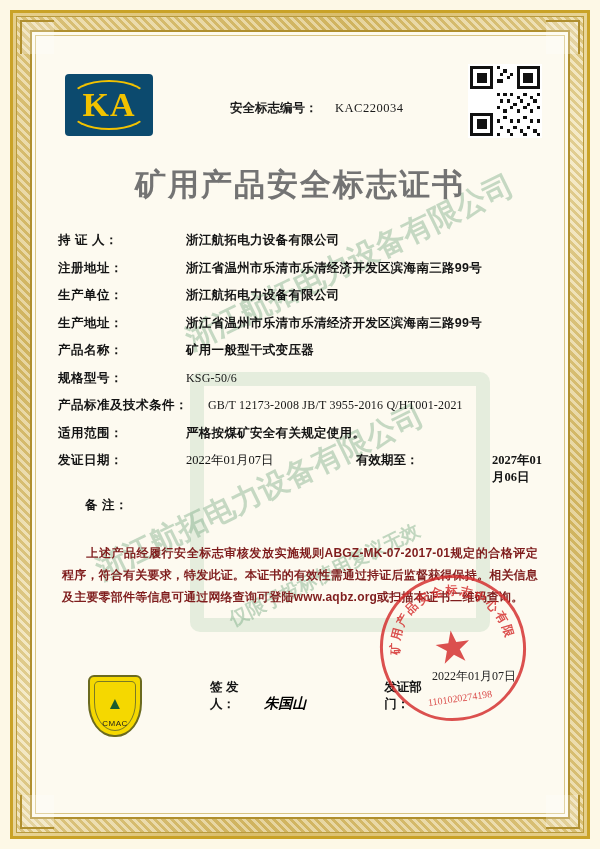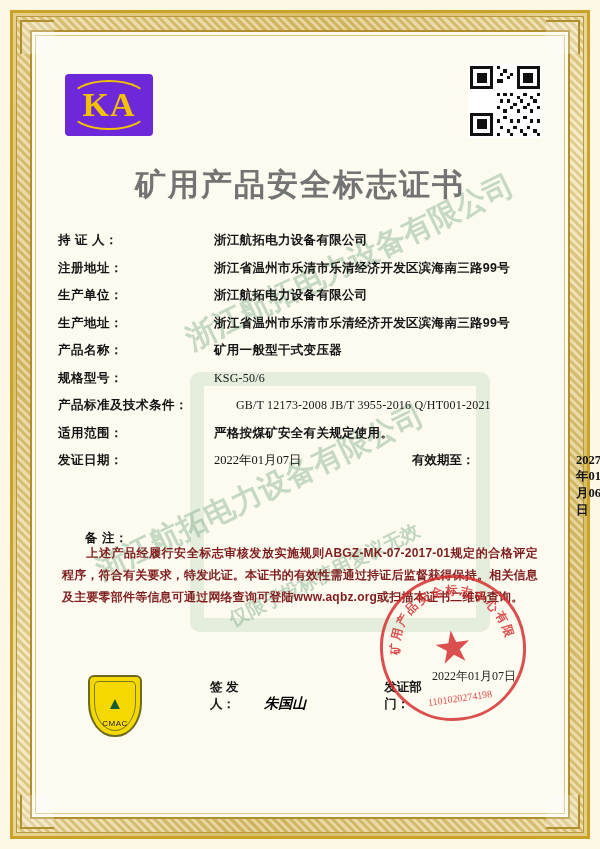--- a/index.html
+++ b/index.html
@@ -54,21 +54,21 @@
   
   .content {
     position: absolute;
     left: 40px; top: 42px; right: 40px; bottom: 42px;
     z-index: 5;
   }
   
   .ka-logo {
     position: absolute; left: 25px; top: 32px;
     width: 88px; height: 62px;
-    background: #6d28d9;
+    background: #0c4a6e;
     border-radius: 4px;
     display: flex; align-items: center; justify-content: center;
   }
   .ka-logo .ka-text {
     color: #f2c200;
     font-size: 34px;
     font-weight: bold;
     font-family: "Liberation Serif", serif;
     letter-spacing: 1px;
   }
@@ -117,21 +117,20 @@
   
   .fields {
     position: absolute; left: 18px; right: 18px; top: 190px;
   }
   .row {
     display: flex;
     align-items: baseline;
     margin-bottom: 10.5px;
     font-size: 12.5px;
     color: #141414;
-    gap: 28px;
   }
   .row .lab {
     width: 128px;
     flex: 0 0 128px;
     font-weight: bold;
     letter-spacing: 0.5px;
     white-space: nowrap;
   }
   .row .lab.wide { width: 150px; flex-basis: 150px; }
   .row .val {
@@ -385,20 +384,24 @@
           <rect x="17" y="18" width="1" height="1"></rect>
             <rect x="19" y="19" width="1" height="1"></rect>
           <rect x="8" y="20" width="1" height="1"></rect>
             <rect x="12" y="20" width="1" height="1"></rect>
           <rect x="16" y="20" width="1" height="1"></rect>
             <rect x="20" y="20" width="1" height="1"></rect>
         </g>
       </svg>
     </div>
 
+    <div class="certno">
+      <span class="label">安全标志编号：</span>
+      <span class="value">KAC220034</span>
+    </div>
 
     <div class="title">矿用产品安全标志证书</div>
 
     <div class="fields">
 
       <div class="row">
         <span class="lab">持 证 人：</span>
         <span class="val">浙江航拓电力设备有限公司</span>
       </div>
 

